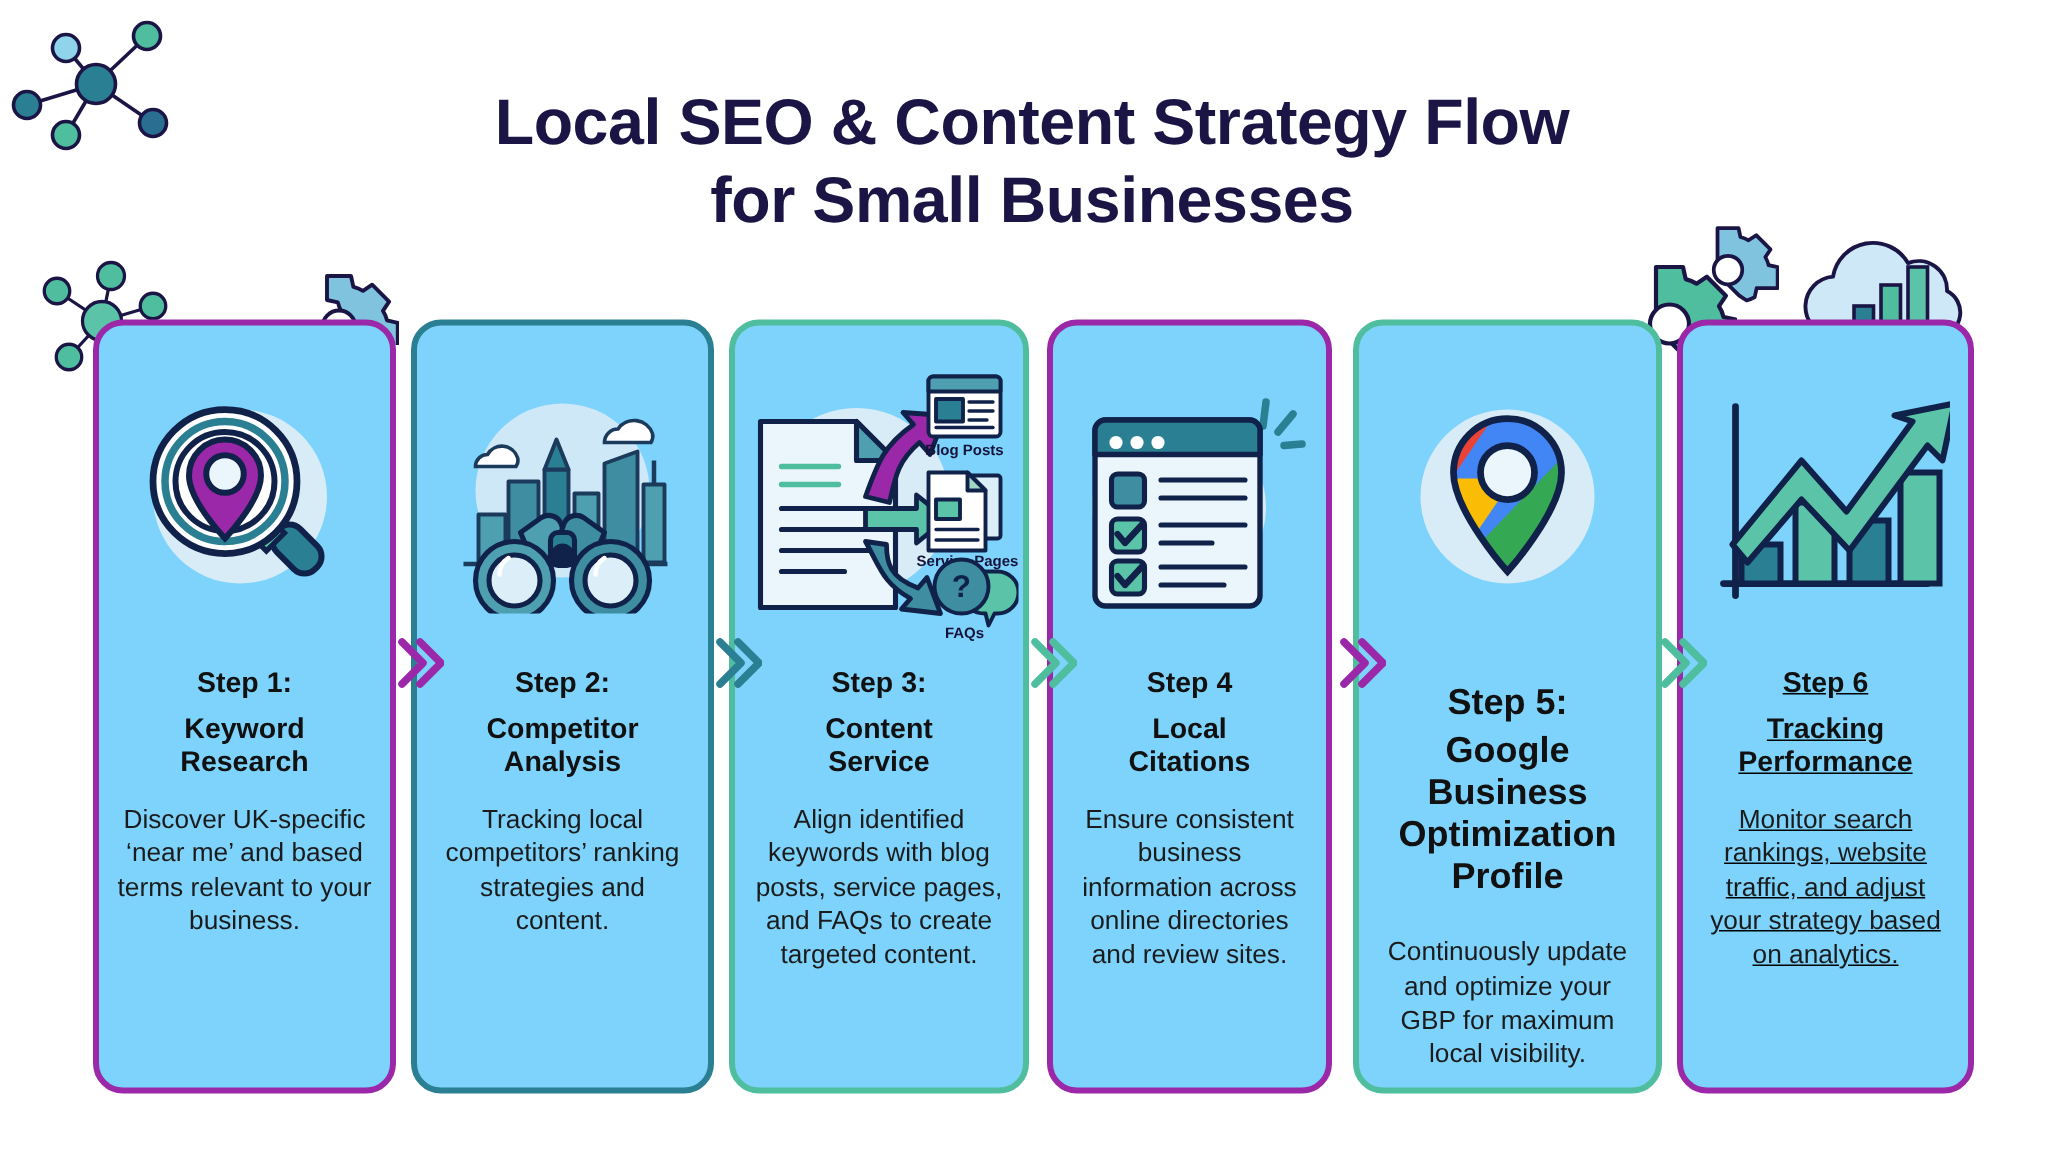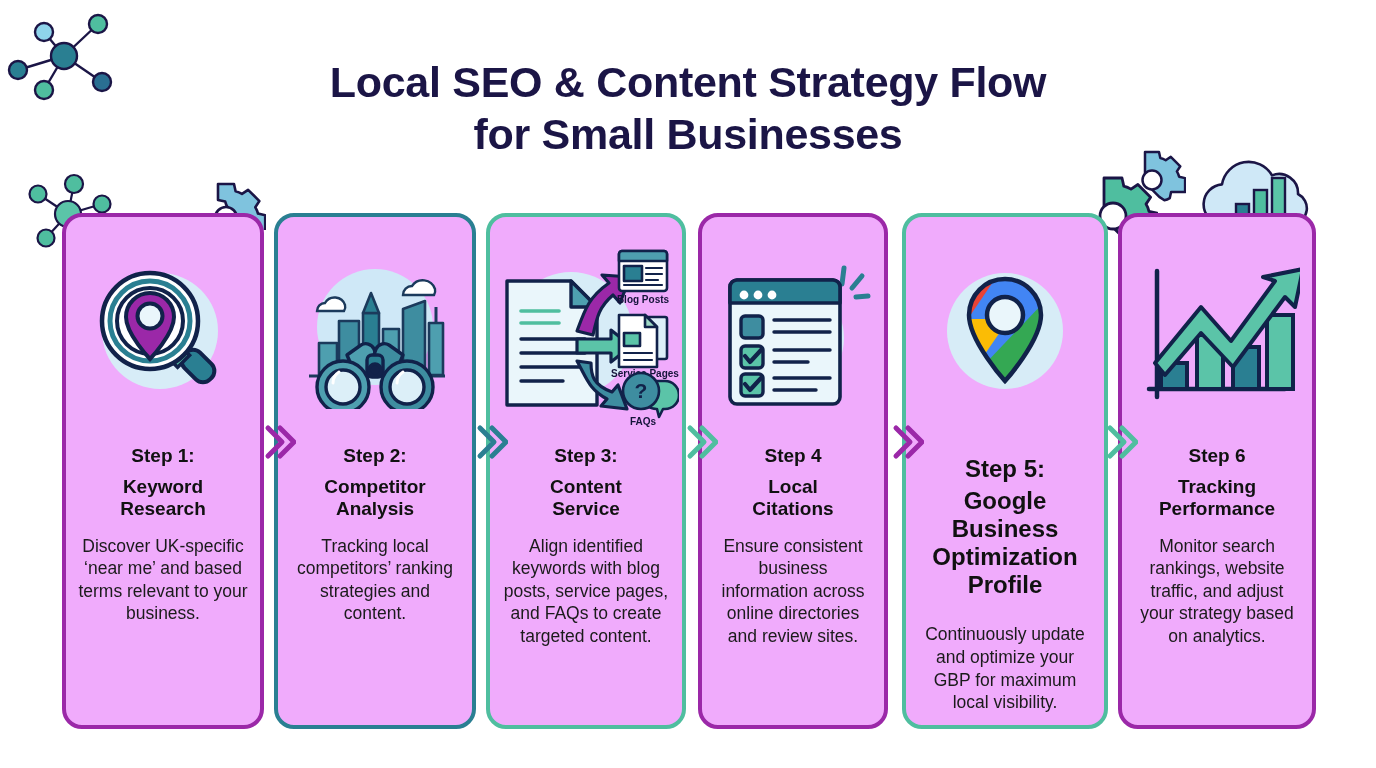--- a/index.html
+++ b/index.html
@@ -28,21 +28,21 @@
   #deco-gear-step1 { left: 186px; top: 170px; }
   #deco-gear-green { left: 1068px; top: 168px; }
   #deco-gear-blue  { left: 1118px; top: 146px; }
   #deco-cloud      { left: 1196px; top: 148px; }
 
   
   #cards { position:absolute; left:0; top:0; width:1376px; height:768px; }
   .card {
     position: absolute;
     top: 213px; height: 516px;
-    background: #f0abfc;
+    background: #7dd3fc;
     border: 4px solid #000;
     border-radius: 20px;
     display: flex; flex-direction: column; align-items: center;
   }
   .card-icon {
     height: 228px; width: 100%;
     display: flex; align-items: center; justify-content: center;
     padding-top: 6px;
   }
   .card-title {
@@ -356,21 +356,21 @@
       </div>
       <div class="card-title">
         <span class="num">Step 5:</span>
         <span class="name">Google Business</span>
         <span class="name">Optimization</span>
         <span class="name">Profile</span>
       </div>
       <div class="card-desc">Continuously update and optimize your GBP for maximum local visibility.</div>
     </div>
 
-    <div class="card c6" style="left: 1118px; width: 198px; border-color: rgb(155, 40, 168);">
+    <div class="card c6" style="left: 1118px; width: 198px; border-color: rgb(155, 40, 168); text-decoration: underline;">
       <div class="card-icon">
         <svg width="165" height="155" viewBox="0 0 165 155">
           <g stroke="#11224A" stroke-width="4.5" stroke-linecap="round">
             <line x1="22" y1="14" x2="22" y2="140"></line>
             <line x1="14" y1="132" x2="150" y2="132"></line>
           </g>
           <g stroke="#11224A" stroke-width="4">
             <rect x="26" y="106" width="26" height="26" fill="#2A7F92"></rect>
             <rect x="62" y="78" width="26" height="54" fill="#5BC4A8"></rect>
             <rect x="98" y="90" width="26" height="42" fill="#2A7F92"></rect>

